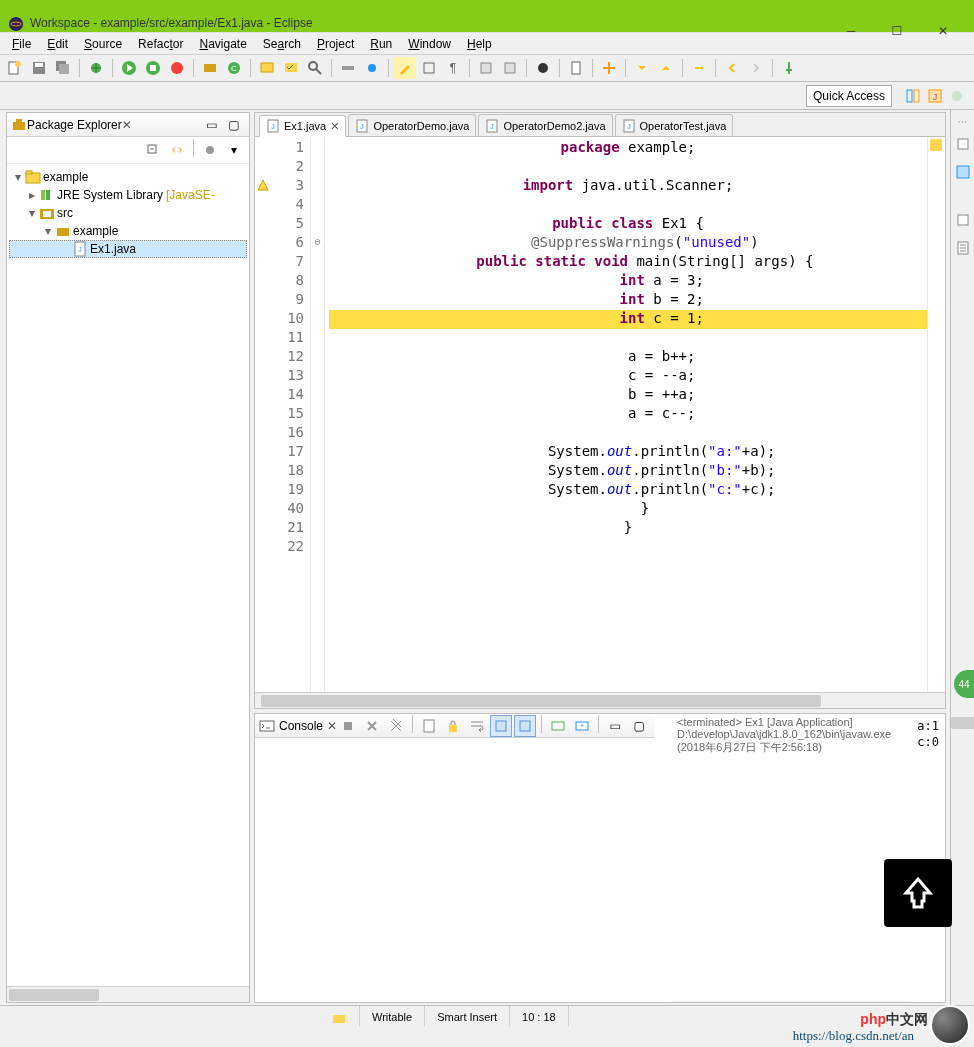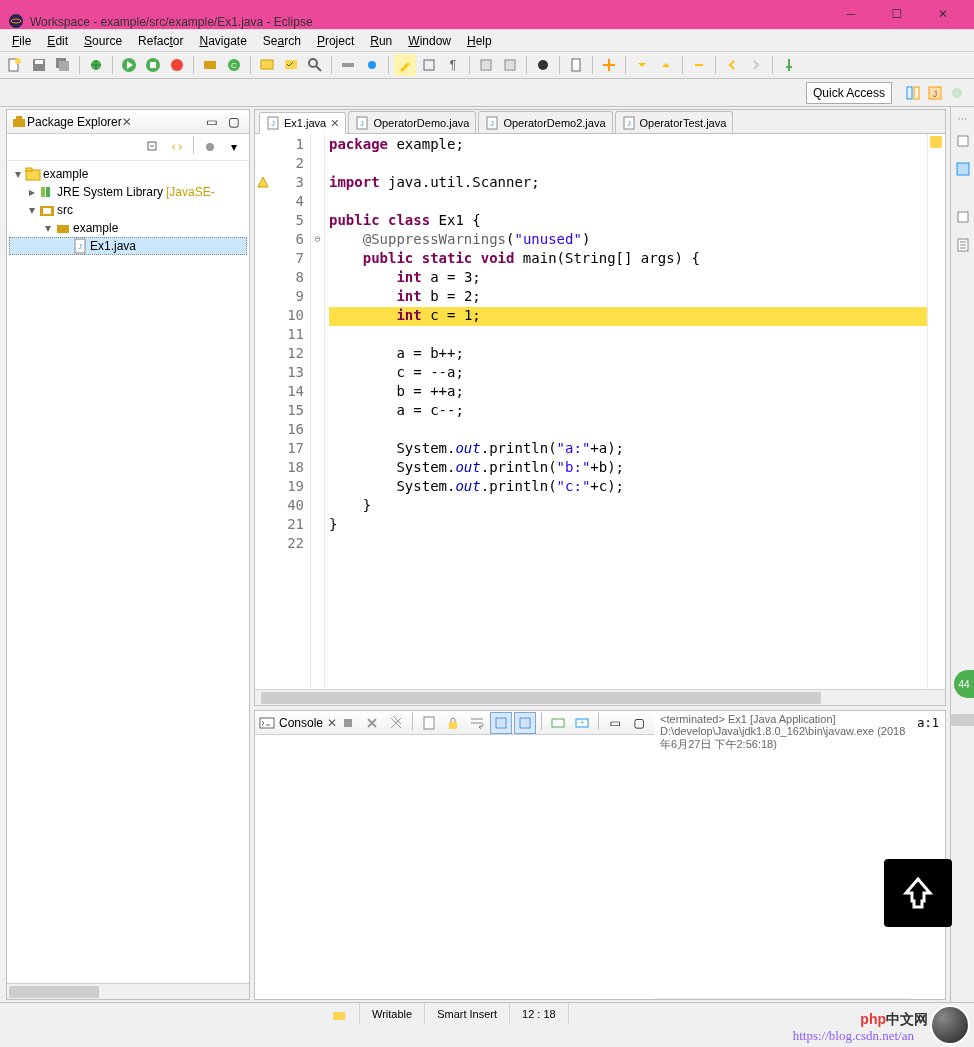--- a/index.html
+++ b/index.html
@@ -1,17 +1,17 @@
 <!DOCTYPE html>
 <html><head>
 <meta charset="utf-8">
 <style>
 * { box-sizing: border-box; margin: 0; padding: 0; }
 body { font-family: "Segoe UI", Tahoma, sans-serif; font-size: 12px; background: #f0f0f0; width: 974px; height: 1047px; overflow: hidden; position: relative; }
-.titlebar { height: 30px; background: #ec4899; display: flex; align-items: flex-end; padding: 0 8px; border-bottom: 1px solid #e0e0e0; }
+.titlebar { height: 30px; background: #84cc16; display: flex; align-items: flex-start; padding: 16px 8px; border-bottom: 1px solid #e0e0e0; }
 .titlebar .icon { width: 16px; height: 16px; margin-right: 6px; }
 .titlebar .title { flex: 1; color: #333; }
 .titlebar .btn { width: 46px; height: 30px; display: flex; align-items: center; justify-content: center; color: #333; }
 .menubar { height: 22px; background: #f0f0f0; display: flex; align-items: center; padding: 0 4px; border-bottom: 1px solid #d0d0d0; }
 .menubar .m { padding: 2px 8px; cursor: default; }
 .menubar .m u { text-decoration: underline; }
 .toolbar { background: #f0f0f0; padding: 2px 4px; display: flex; flex-wrap: wrap; align-items: center; border-bottom: 1px solid #c0c0c0; gap: 2px; }
 .tb { width: 22px; height: 22px; display: flex; align-items: center; justify-content: center; border: 1px solid transparent; }
 .tb svg { width: 16px; height: 16px; }
 .sep { width: 1px; height: 18px; background: #c0c0c0; margin: 0 3px; }
@@ -35,39 +35,39 @@
 .tab { height: 22px; padding: 0 6px; display: flex; align-items: center; gap: 4px; border: 1px solid #c0c0c0; border-bottom: none; background: #f0f0f0; margin-right: 2px; font-size: 11px; border-radius: 3px 3px 0 0; }
 .tab.active { background: #fff; border-bottom: 1px solid #fff; position: relative; top: 1px; }
 .code-area { flex: 1; display: flex; font-family: Consolas, monospace; font-size: 14px; overflow: hidden; position: relative; }
 .gutter { width: 40px; text-align: right; color: #787878; background: #fff; padding-top: 2px; border-right: 1px solid #e8e8e8; }
 .gutter div { height: 19px; padding-right: 6px; }
 .marker-col { width: 16px; background: #fff; }
 .marker-col div { height: 19px; display: flex; align-items: center; justify-content: center; }
 .fold-col { width: 14px; background: #fff; border-right: 1px solid #e8e8e8; }
 .fold-col div { height: 19px; display:flex;align-items:center;justify-content:center;color:#888;font-size:10px; }
 .code { flex: 1; padding-top: 2px; padding-left: 4px; white-space: pre; }
-.code div { height: 19px; }
+.code div { height: 19px; text-align: center; }
 .highlight-line { background: #fde047; }
 .kw { color: #7f0055; font-weight: bold; }
 .str { color: #2a00ff; }
 .ann { color: #646464; }
 .static-it { color: #0000c0; font-style: italic; }
 .overview { width: 18px; background: #fff; border-left: 1px solid #e8e8e8; position: relative; }
 .console-panel { height: 290px; border: 1px solid #c0c0c0; background: #fff; display: flex; flex-direction: row; }
 .console-header { height: 24px; display: flex; align-items: center; padding: 0 4px; background: linear-gradient(#fff,#f0f0f0); border-bottom: 1px solid #d0d0d0; }
 .console-title { flex: 1; display: flex; align-items: center; gap: 4px; }
 .console-tools { display: flex; gap: 2px; }
-.console-sub { padding: 2px 6px; color: #666; border-bottom: 1px solid #eee; font-size: 11px; }
+.console-sub { padding: 2px 6px; color: #666; border-bottom: 1px solid #eee; font-size: 11px; margin-left: 17px; }
 .console-out { flex: 1; padding: 4px 6px; font-family: Consolas, monospace; font-size: 12px; line-height: 16px; }
 .rightbar { width: 24px; background: #f0f0f0; border-left: 1px solid #c0c0c0; display: flex; flex-direction: column; align-items: center; gap: 6px; padding-top: 6px; }
 .statusbar { height: 22px; background: #f0f0f0; border-top: 1px solid #c0c0c0; display: flex; align-items: center; font-size: 11px; }
 .status-cell { padding: 0 12px; border-right: 1px solid #d0d0d0; height: 100%; display: flex; align-items: center; }
 .floating-up { position: absolute; right: 22px; bottom: 120px; width: 68px; height: 68px; background: #000; display: flex; align-items: center; justify-content: center; border-radius: 4px; }
 .floating-badge { position: absolute; right: 0; top: 670px; width: 20px; height: 28px; background: #4caf50; border-radius: 14px 0 0 14px; color:#fff; font-size:10px; display:flex;align-items:center;justify-content:center; }
-.watermark { position:absolute; bottom: 3px; right: 60px; color:#8b5cf6; font-size:13px; font-family: Consolas; }
+.watermark { position:absolute; bottom: 3px; right: 60px; color:#0c4a6e; font-size:13px; font-family: Consolas; }
 .avatar { position:absolute; right:4px; bottom:2px; width:40px; height:40px; border-radius:50%; background: radial-gradient(circle at 30% 30%, #888, #222); border:2px solid #fff; }
 .php-badge { position:absolute; right: 46px; bottom: 18px; font-weight:bold; font-size:14px; }
 .close-x { font-family: Arial; color: #555; }
 </style>
 </head>
 <body>
 
 <div class="titlebar">
   <svg class="icon" viewBox="0 0 16 16">
       <circle cx="8" cy="8" r="7" fill="#2c2255"></circle>
@@ -548,20 +548,21 @@
               </svg>
             </div>
           <div class="sep"></div>
           <div class="tb">▭</div>
           <div class="tb">▢</div>
         </div>
       </div>
       <div class="console-sub">&lt;terminated&gt; Ex1 [Java Application] D:\develop\Java\jdk1.8.0_162\bin\javaw.exe (2018年6月27日 下午2:56:18)</div>
       <div class="console-out" id="console-out">
           <div>a:1</div>
+          <div>c:0</div>
         </div>
       <div class="scrollh">
           <div class="thumb" style="left:6px;width:620px"></div>
         </div>
     </div>
   </div>
 
   <div class="rightbar">
     <div style="color:#888;font-size:10px">⋯</div>
     <div class="tb">
@@ -590,21 +591,21 @@
 </div>
 
 <div class="statusbar">
   <div class="status-cell" style="width:360px;justify-content:flex-end">
     <svg width="16" height="16">
         <rect x="2" y="6" width="12" height="8" fill="#ffd54f"></rect>
       </svg>
   </div>
   <div class="status-cell">Writable</div>
   <div class="status-cell">Smart Insert</div>
-  <div class="status-cell">12 : 18</div>
+  <div class="status-cell">10 : 18</div>
 </div>
 
 <div class="watermark">https://blog.csdn.net/an</div>
 <div class="php-badge"><span style="color:#e53935">php</span><span style="color:#333" title="php中文网">中文网</span></div>
 <div class="avatar"></div>
 
 <div class="floating-badge">44</div>
 <div class="floating-up">
   <svg width="40" height="40" viewBox="0 0 40 40">
     <path d="M20 6 L32 20 L26 20 L26 28 L24 28 L24 34 L16 34 L16 28 L14 28 L14 20 L8 20 Z" fill="none" stroke="#fff" stroke-width="3"></path>

